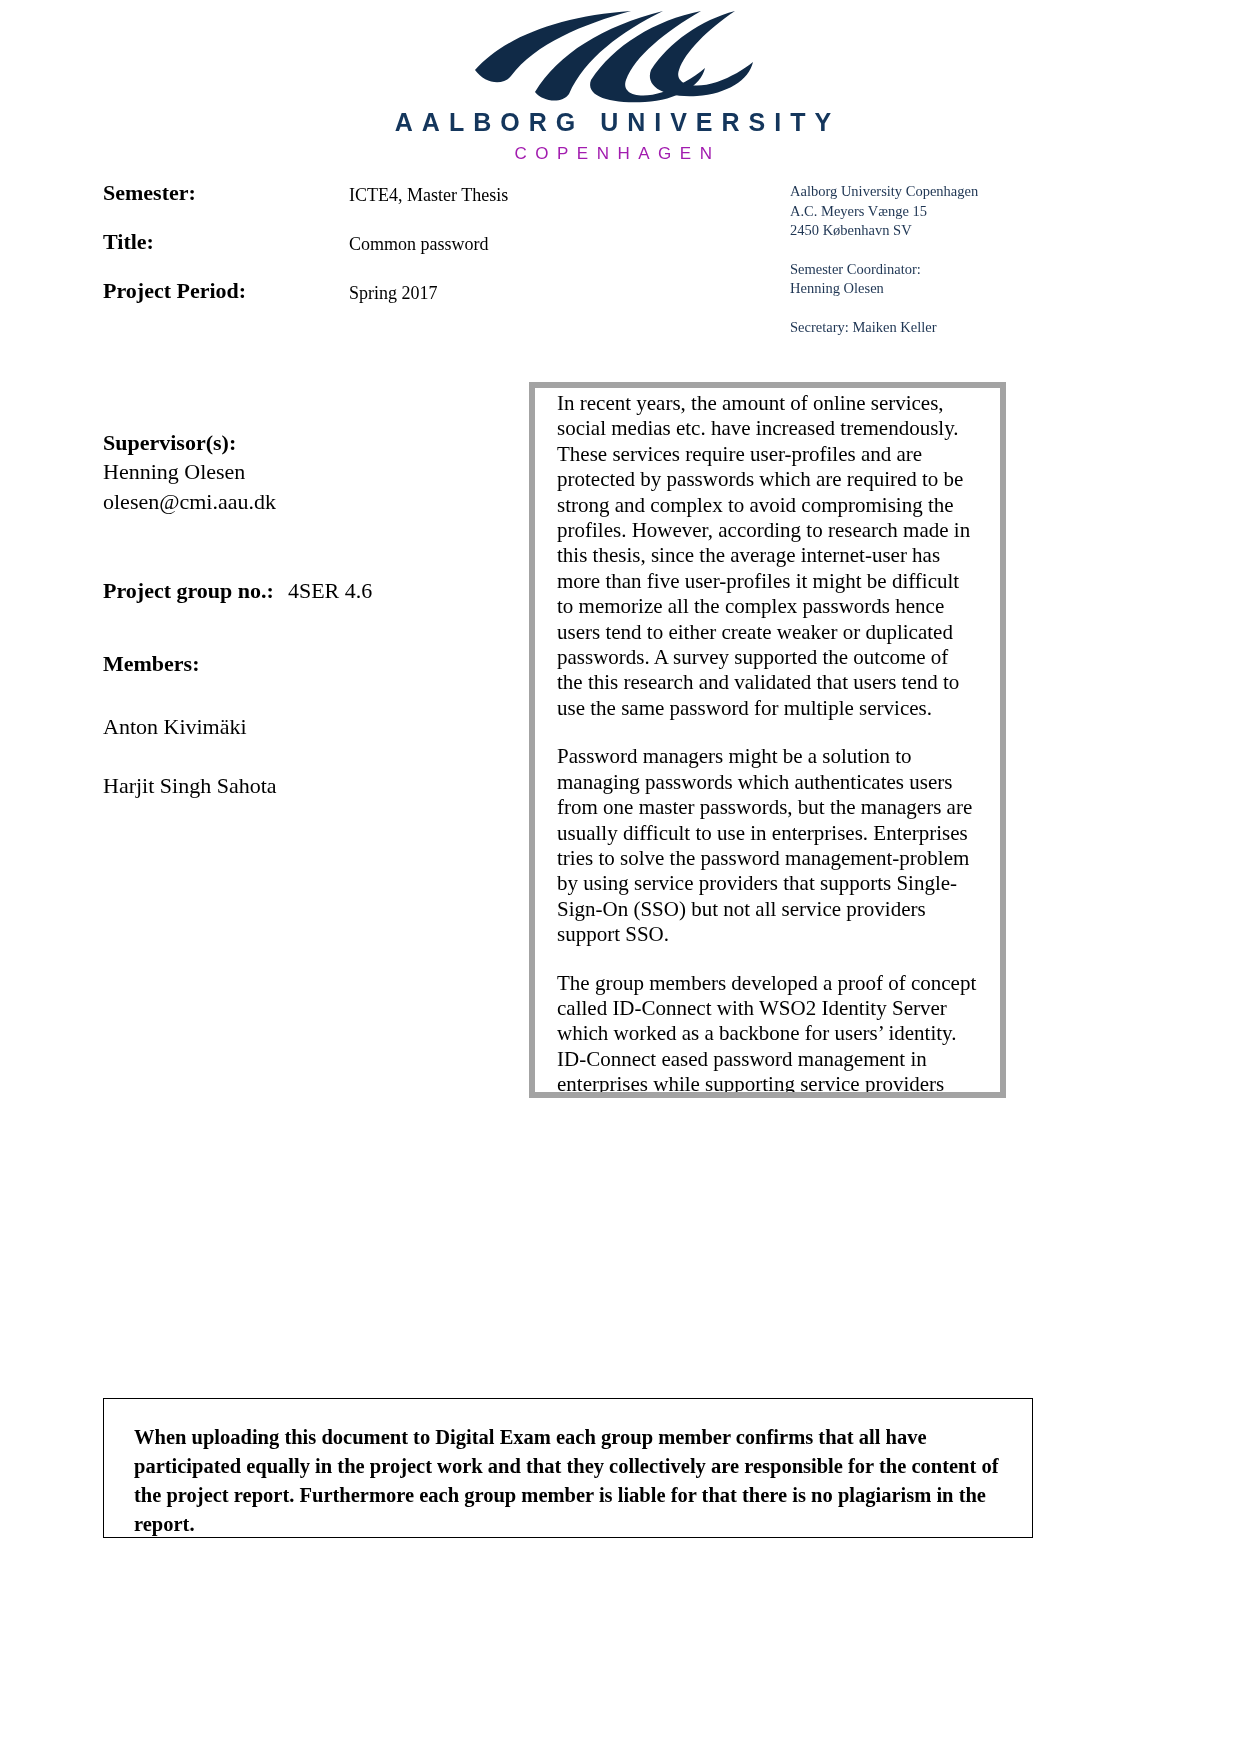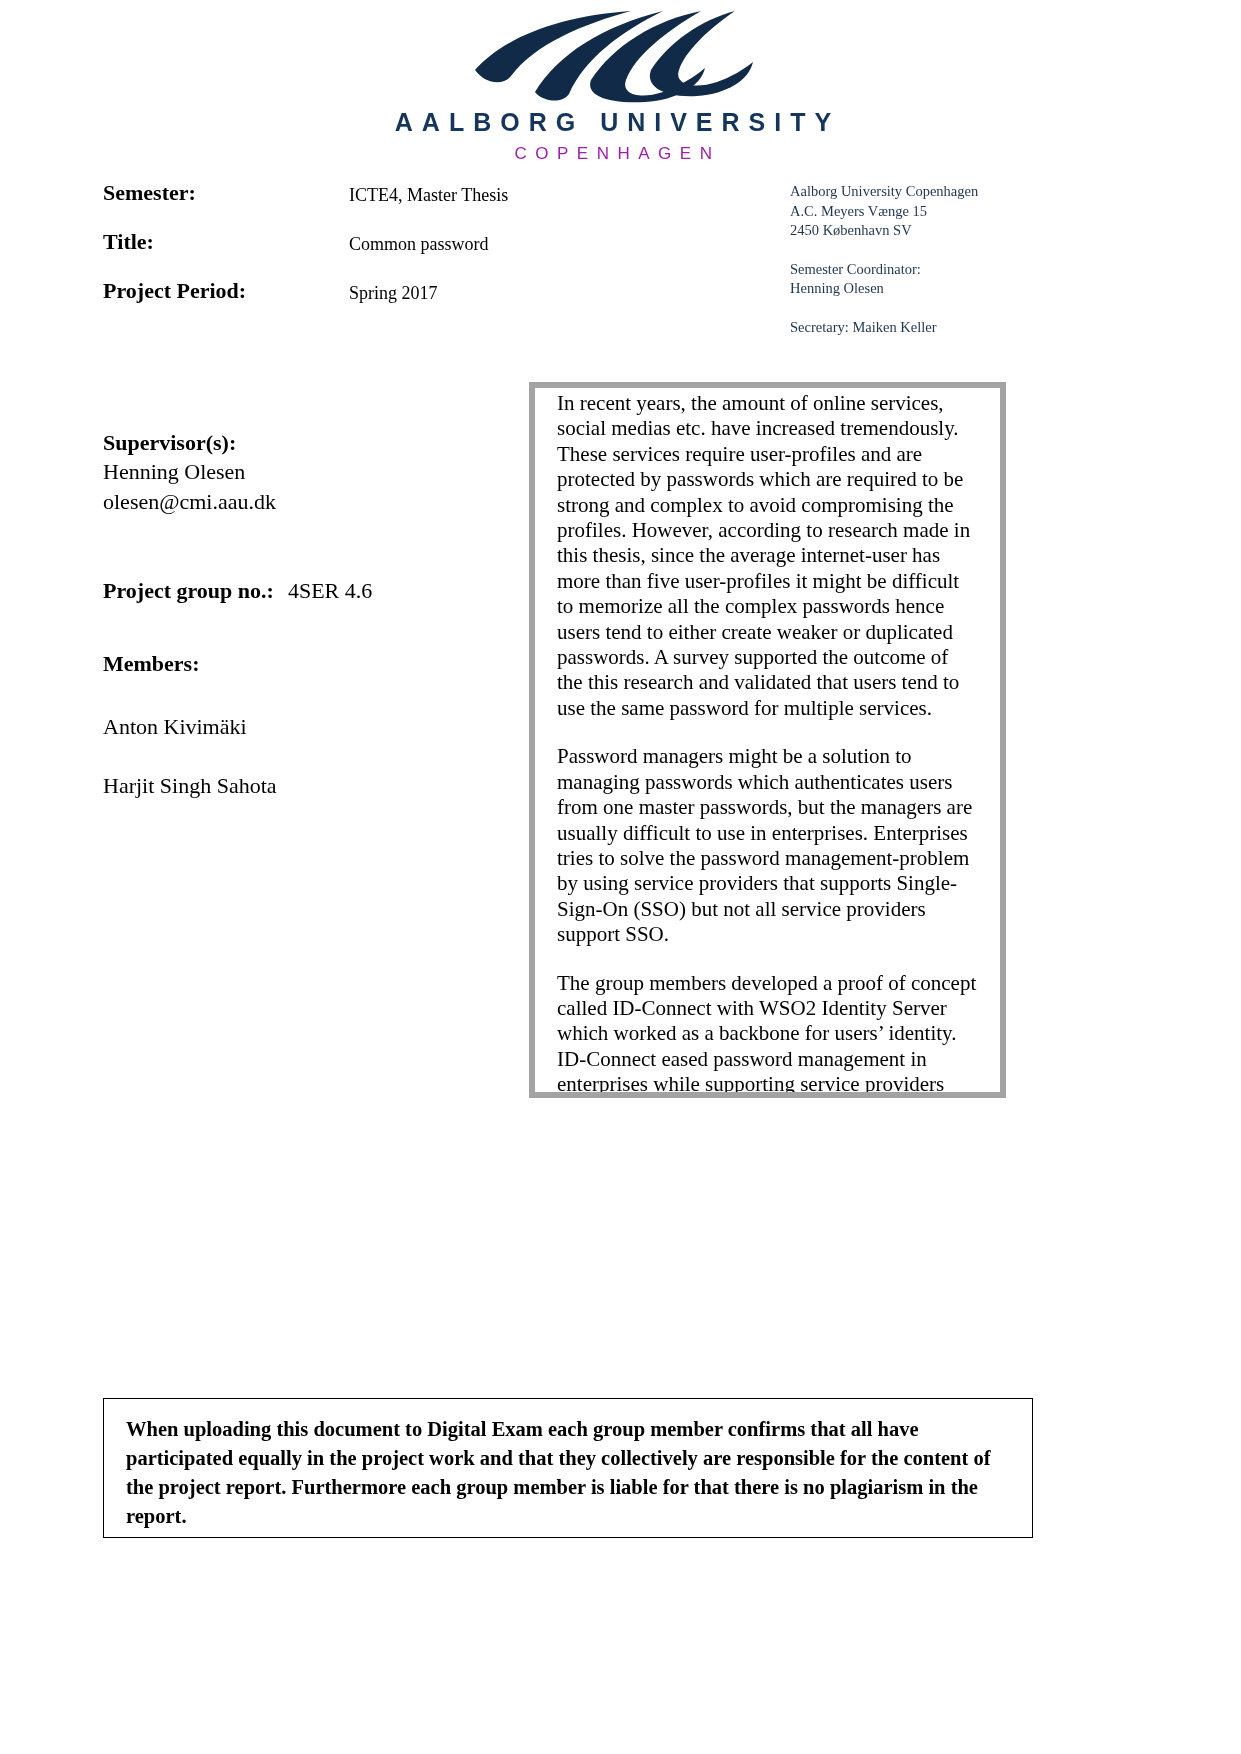--- a/index.html
+++ b/index.html
@@ -159,21 +159,21 @@
     width: 930px;
     height: 140px;
     border: 1.5px solid #000;
     box-sizing: border-box;
     padding: 16px 22px;
   }
   .declaration-text {
     font-size: 20.5px;
     font-weight: bold;
     line-height: 1.42;
-    margin: 0;
+    margin: 8px;
   }
 </style>
 </head>
 <body>
 
 <div class="page">
 
   <div class="logo-block">
     <svg class="logo-mark" width="300" height="96" viewBox="0 0 300 96">
       <path d="M12 62 C 40 30, 95 8, 168 3 C 120 16, 72 36, 48 68 C 40 78, 22 76, 12 62 Z" fill="#102a47"></path>

